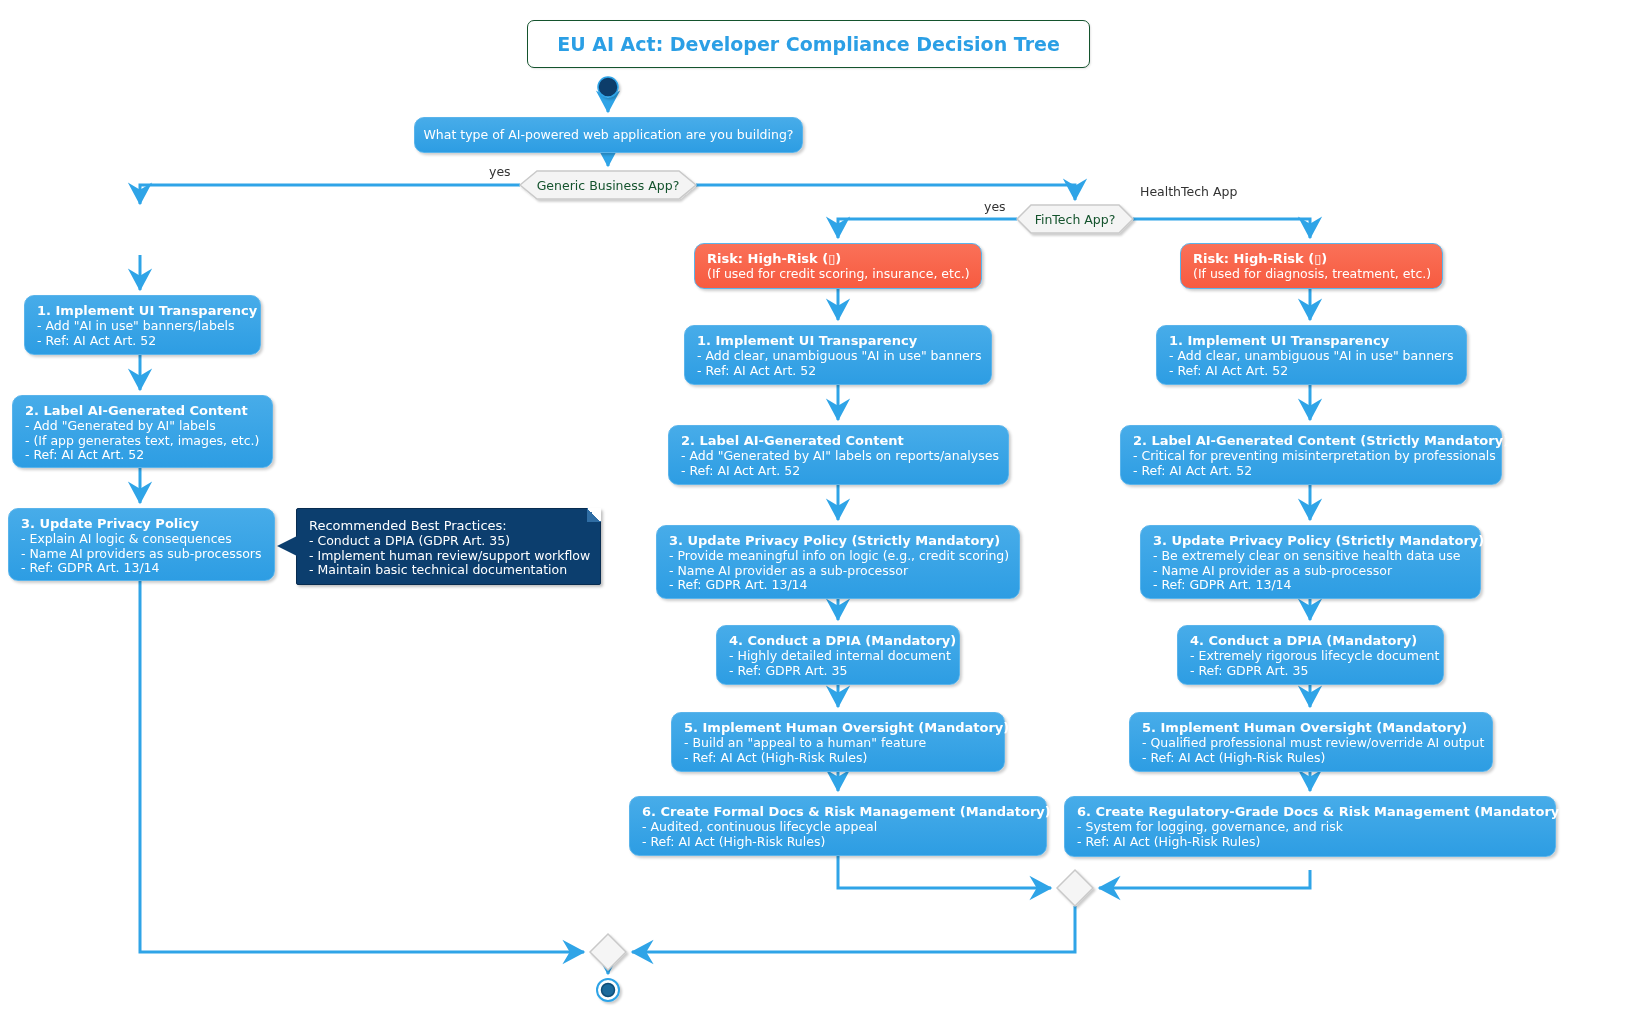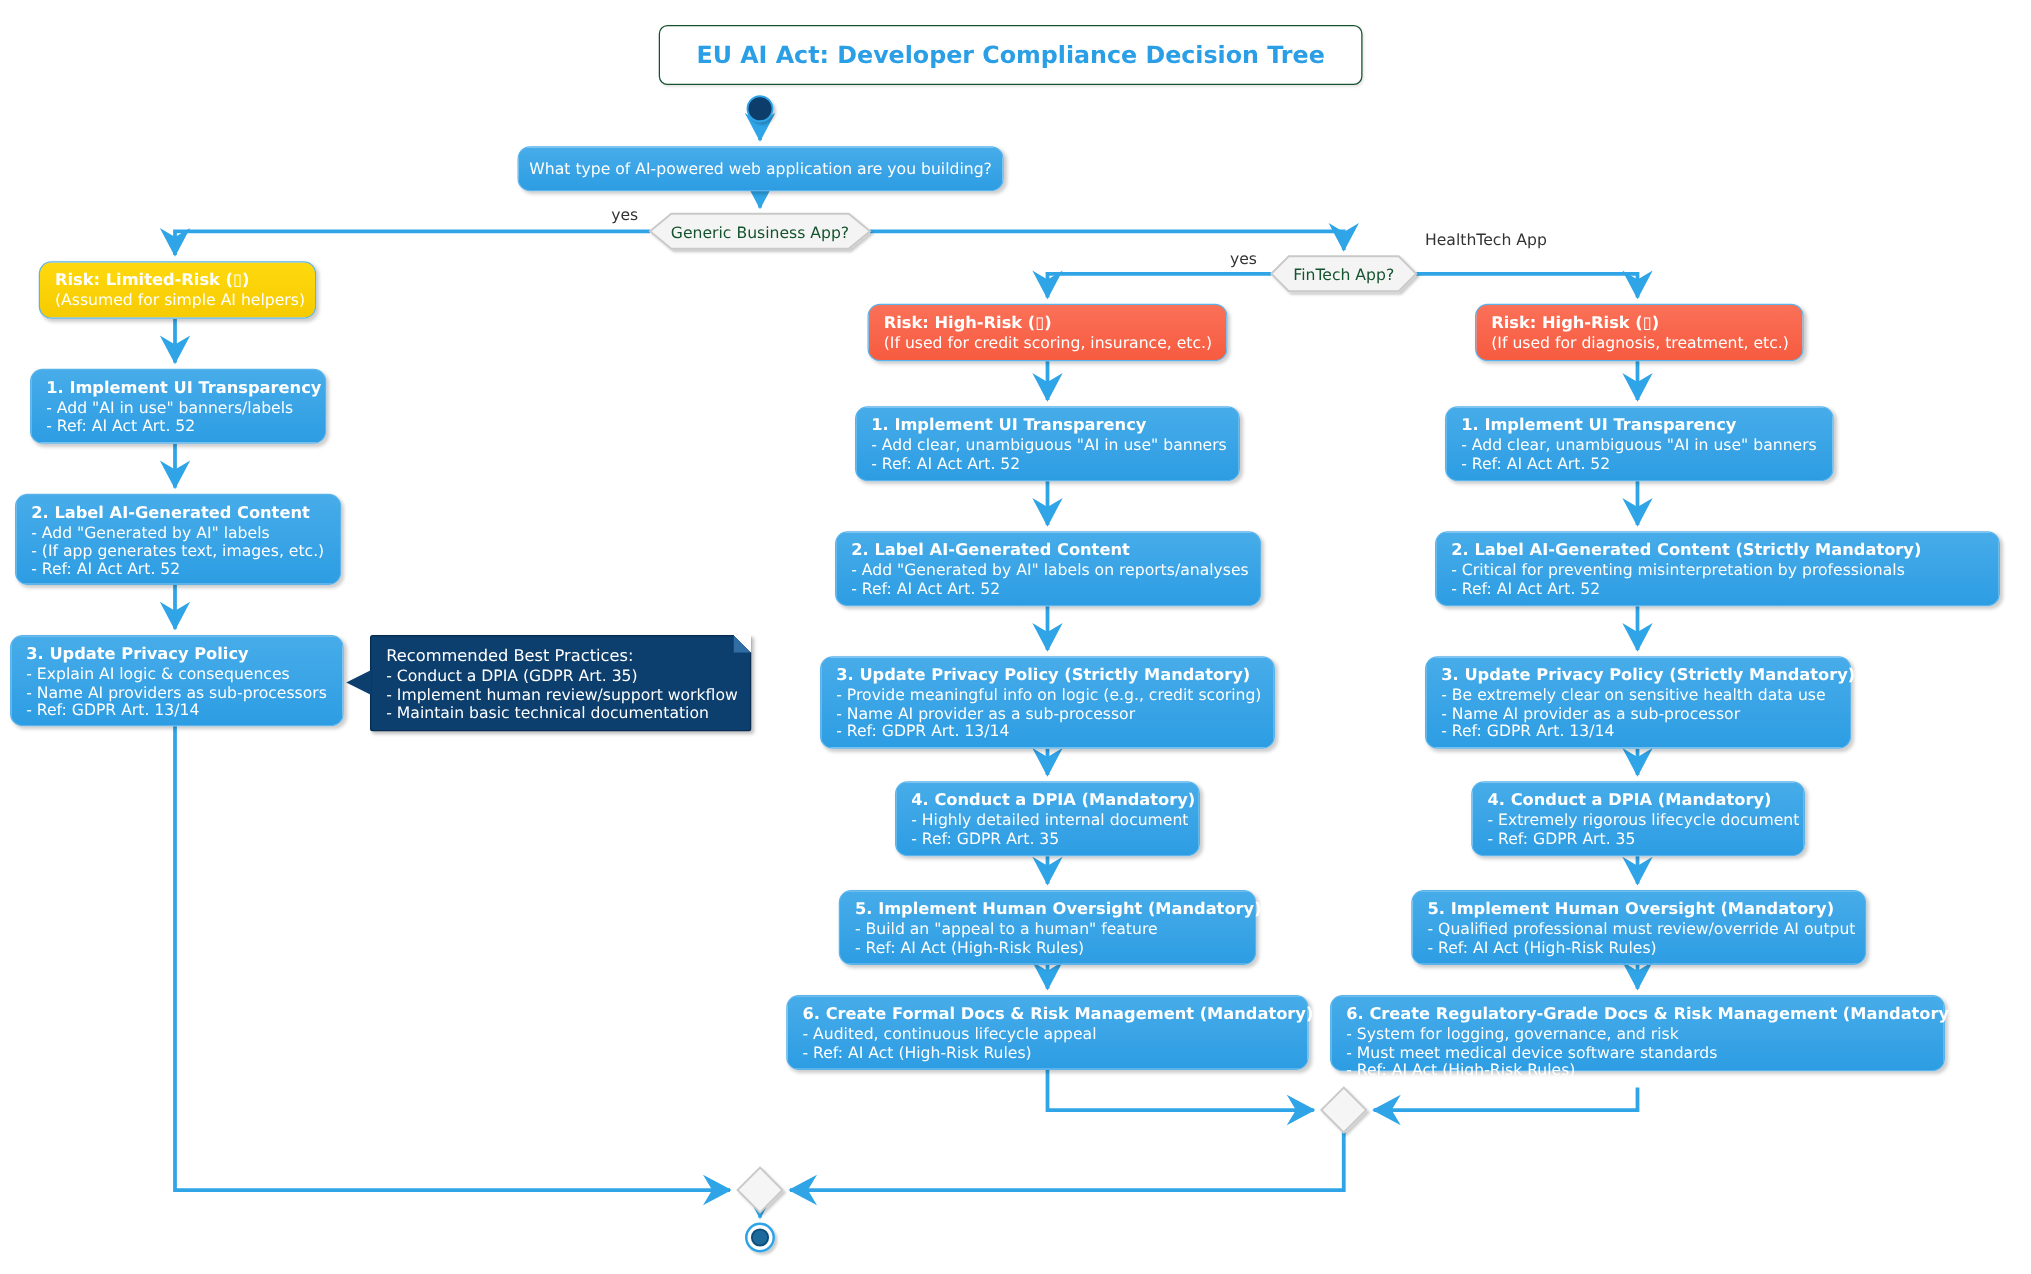--- a/index.html
+++ b/index.html
@@ -116,24 +116,20 @@
     <div class="nl">What type of AI-powered web application are you building?</div>
   </div>
 
   <div class="dlabel" style="left:520px; top:171px; width:176px; height:28px;">Generic Business App?</div>
   <div class="dlabel" style="left:1017px; top:205px; width:116px; height:28px;">FinTech App?</div>
 
   <span class="elabel" style="left:489px; top:164px;">yes</span>
   <span class="elabel" style="left:984px; top:199px;">yes</span>
   <span class="elabel" style="left:1140px; top:184px;">HealthTech App</span>
 
-  <div class="act risk-yellow" style="left:31px; top:209px; width:222px; height:46px;">
-    <div class="nt">Risk: Limited-Risk (▯)</div>
-    <div class="nl">(Assumed for simple AI helpers)</div>
-  </div>
 
   <div class="act" style="left:24px; top:295px; width:237px; height:60px;">
     <div class="nt">1. Implement UI Transparency</div>
     <div class="nl">- Add "AI in use" banners/labels</div>
     <div class="nl">- Ref: AI Act Art. 52</div>
   </div>
 
   <div class="act" style="left:12px; top:395px; width:261px; height:73px;">
     <div class="nt">2. Label AI-Generated Content</div>
     <div class="nl">- Add "Generated by AI" labels</div>
@@ -203,21 +199,21 @@
     <div class="nt">Risk: High-Risk (▯)</div>
     <div class="nl">(If used for diagnosis, treatment, etc.)</div>
   </div>
 
   <div class="act" style="left:1156px; top:325px; width:311px; height:60px;">
     <div class="nt">1. Implement UI Transparency</div>
     <div class="nl">- Add clear, unambiguous "AI in use" banners</div>
     <div class="nl">- Ref: AI Act Art. 52</div>
   </div>
 
-  <div class="act" style="left:1120px; top:425px; width:452px; height:60px;margin-left:28px;">
+  <div class="act" style="left:1120px; top:425px; width:382px; height:60px;">
     <div class="nt">2. Label AI-Generated Content (Strictly Mandatory)</div>
     <div class="nl">- Critical for preventing misinterpretation by professionals</div>
     <div class="nl">- Ref: AI Act Art. 52</div>
   </div>
 
   <div class="act" style="left:1140px; top:525px; width:341px; height:74px;">
     <div class="nt">3. Update Privacy Policy (Strictly Mandatory)</div>
     <div class="nl">- Be extremely clear on sensitive health data use</div>
     <div class="nl">- Name AI provider as a sub-processor</div>
     <div class="nl">- Ref: GDPR Art. 13/14</div>
@@ -231,17 +227,16 @@
 
   <div class="act" style="left:1129px; top:712px; width:364px; height:60px;">
     <div class="nt">5. Implement Human Oversight (Mandatory)</div>
     <div class="nl">- Qualified professional must review/override AI output</div>
     <div class="nl">- Ref: AI Act (High-Risk Rules)</div>
   </div>
 
   <div class="act" style="left:1064px; top:796px; width:492px; height:61px;">
     <div class="nt">6. Create Regulatory-Grade Docs &amp; Risk Management (Mandatory)</div>
     <div class="nl">- System for logging, governance, and risk</div>
-    <div class="nl">- Must meet medical device software standards</div>
     <div class="nl">- Ref: AI Act (High-Risk Rules)</div>
   </div>
 
 </div>
 
 </body></html>

